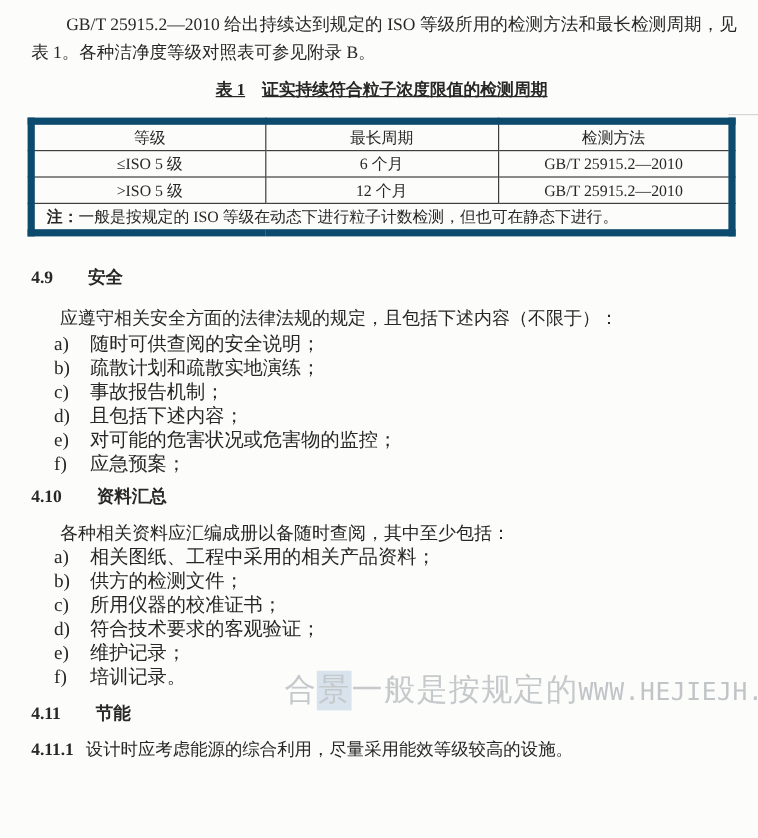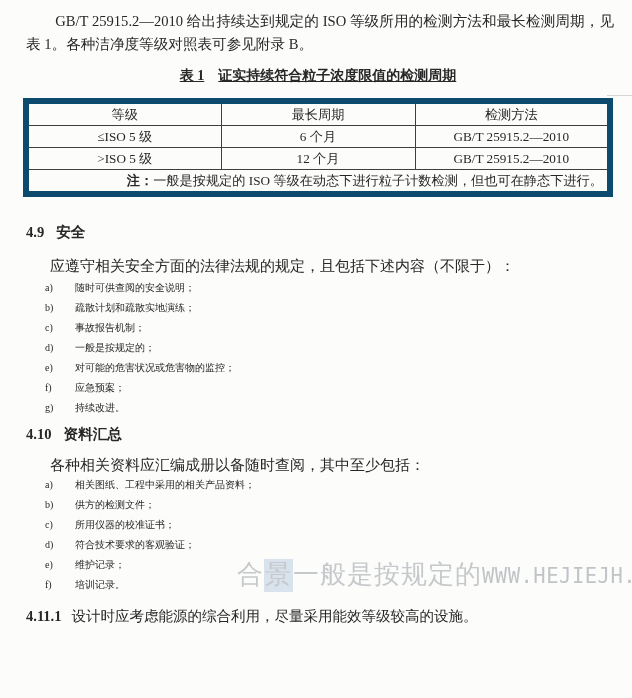--- a/index.html
+++ b/index.html
@@ -50,51 +50,51 @@
   }
   table.t1 td{
     border:1px solid #3f3f3f;
     text-align:center;
     height:21px;
     padding:0 4px;
     overflow:hidden;
     white-space:nowrap;
   }
   table.t1 td.note-cell{
-    text-align:right;
+    text-align:left;
     padding-left:10px;
     white-space:nowrap;
   }
   .note-label{font-weight:bold;}
   
   .sec-h{
     font-weight:bold;
     font-size:14.6px;
     height:17px;
     line-height:17px;
     margin:0;
   }
   .h49{margin-top:27px;}
   .h410{margin-top:8px;}
   .h411{margin-top:12px;}
-  .sec-h .sec-title{margin-left:12px;}
+  .sec-h .sec-title{margin-left:29px;}
   
   .sec-intro{
     margin:14px 0 0 0;
     padding-left:24px;
     font-size:15px;
     line-height:23px;
     height:23px;
   }
   .sec-intro.tight{margin-top:12px;line-height:20px;height:20px;}
   
   .lst{margin:0;padding:0;list-style:none;}
   .lst li{
     padding-left:19px;
-    font-size:10px;
+    font-size:16px;
     line-height:20px;
     height:20px;
     white-space:nowrap;
   }
   .li-letter{
     display:inline-block;
     width:30px;
     font-family:"Liberation Serif","DejaVu Serif",serif;
   }
   .lst49{margin-top:0;}
@@ -181,39 +181,41 @@
     </table>
 
     <h4 class="sec-h h49">
       <span>4.9</span><span class="sec-title">安全</span>
     </h4>
     <p class="sec-intro">应遵守相关安全方面的法律法规的规定，且包括下述内容（不限于）：</p>
     <ul class="lst lst49">
       <li><span class="li-letter">a)</span><span>随时可供查阅的安全说明；</span></li>
       <li><span class="li-letter">b)</span><span>疏散计划和疏散实地演练；</span></li>
       <li><span class="li-letter">c)</span><span>事故报告机制；</span></li>
-      <li><span class="li-letter">d)</span><span>一般是按规定的；</span></li>
+      <li><span class="li-letter">d)</span><span>且包括下述内容；</span></li>
       <li><span class="li-letter">e)</span><span>对可能的危害状况或危害物的监控；</span></li>
       <li><span class="li-letter">f)</span><span>应急预案；</span></li>
-      <li><span class="li-letter">g)</span><span>持续改进。</span></li>
     </ul>
 
     <h4 class="sec-h h410">
       <span>4.10</span><span class="sec-title">资料汇总</span>
     </h4>
     <p class="sec-intro tight">各种相关资料应汇编成册以备随时查阅，其中至少包括：</p>
     <ul class="lst">
       <li><span class="li-letter">a)</span><span>相关图纸、工程中采用的相关产品资料；</span></li>
       <li><span class="li-letter">b)</span><span>供方的检测文件；</span></li>
       <li><span class="li-letter">c)</span><span>所用仪器的校准证书；</span></li>
       <li><span class="li-letter">d)</span><span>符合技术要求的客观验证；</span></li>
       <li><span class="li-letter">e)</span><span>维护记录；</span></li>
       <li><span class="li-letter">f)</span><span>培训记录。</span></li>
     </ul>
 
+    <h4 class="sec-h h411">
+      <span>4.11</span><span class="sec-title">节能</span>
+    </h4>
     <p class="clause">
       <span class="clause-num">4.11.1</span><span>设计时应考虑能源的综合利用，尽量采用能效等级较高的设施。</span>
     </p>
 
   </div>
 
   <div class="watermark">
     <span>合</span><span class="hl">景</span><span>一般是按规定的</span><span class="wm-url">WWW.HEJIEJH.COM</span>
   </div>
 

